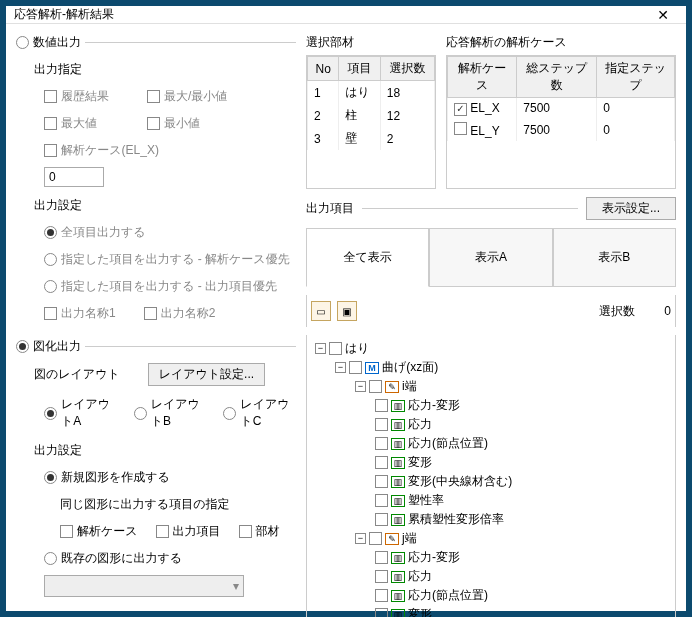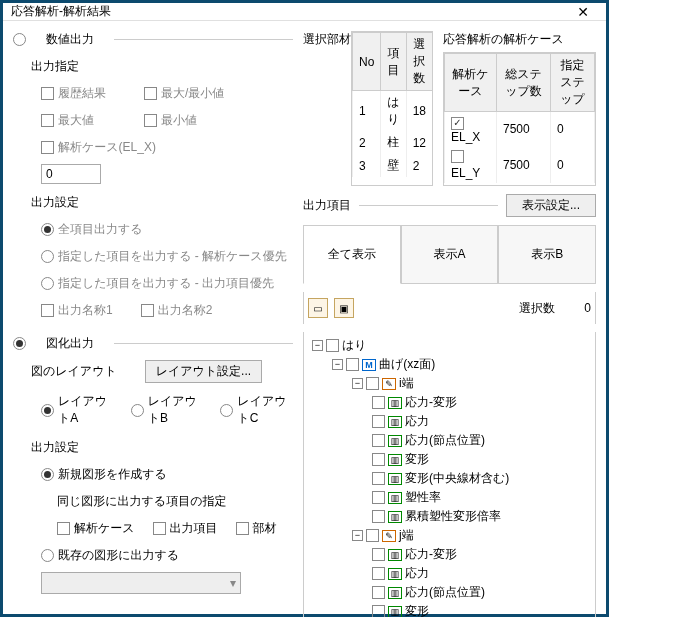--- a/index.html
+++ b/index.html
@@ -1,24 +1,24 @@
 <!DOCTYPE html>
 <html><head>
 <meta charset="utf-8">
 <style>
 * { box-sizing: border-box; margin: 0; padding: 0; font-family: 'Meiryo UI', 'MS UI Gothic', sans-serif; font-size: 12px; }
 body { background: #fff; width: 692px; height: 617px; overflow: hidden; }
-.dialog { width: 609px; height: 617px; background: #fff; border: 3px solid #0c4a6e; display: flex; flex-direction: column; }
+.dialog { width: 692px; height: 617px; background: #fff; border: 6px solid #0c4a6e; display: flex; flex-direction: column; }
 .titlebar { height: 30px; background: #fff; display: flex; align-items: center; padding: 0 8px; border-bottom: 1px solid #e0e0e0; }
 .titlebar .title { flex: 1; }
 .titlebar .close { width: 30px; text-align: center; font-size: 14px; cursor: pointer; }
 .content { flex: 1; display: flex; padding: 10px; gap: 10px; }
 .left { width: 280px; display: flex; flex-direction: column; gap: 6px; }
 .right { flex: 1; display: flex; flex-direction: column; gap: 8px; }
-.section-header { display: flex; align-items: center; gap: 20px; }
+.section-header { display: flex; align-items: center; gap: 4px; }
 .section-header .line { flex: 1; height: 1px; background: #ccc; }
 .radio, .check { width: 13px; height: 13px; border: 1px solid #888; border-radius: 50%; display: inline-flex; align-items: center; justify-content: center; flex-shrink: 0; }
 .check { border-radius: 0; }
 .radio.checked::after { content: ''; width: 7px; height: 7px; background: #333; border-radius: 50%; }
 .check.checked::after { content: '✓'; font-size: 10px; color: #333; line-height: 1; }
 .label-row { display: flex; align-items: center; gap: 4px; padding: 2px 0; }
 .indent1 { padding-left: 18px; }
 .indent2 { padding-left: 28px; }
 .disabled { color: #888; }
 .input-small { width: 60px; height: 20px; border: 1px solid #aaa; padding: 0 4px; margin-left: 28px; }
@@ -155,21 +155,21 @@
       </div>
       <div class="indent2 label-row">
           <span class="radio"></span>
           <span>既存の図形に出力する</span>
         </div>
       <div class="dropdown">▾</div>
     </div>
 
     <div class="right">
       <div class="right-top">
-        <div style="flex:0 0 130px;display:flex;">
+        <div style="flex:0 0 130px;display:flex;flex-direction:column">
           <div class="table-title">選択部材</div>
           <div class="table-wrap">
             <table class="table">
               <tbody>
                   <tr>
                     <th>No</th>
                     <th>項目</th>
                     <th>選択数</th>
                   </tr>
               </tbody>

